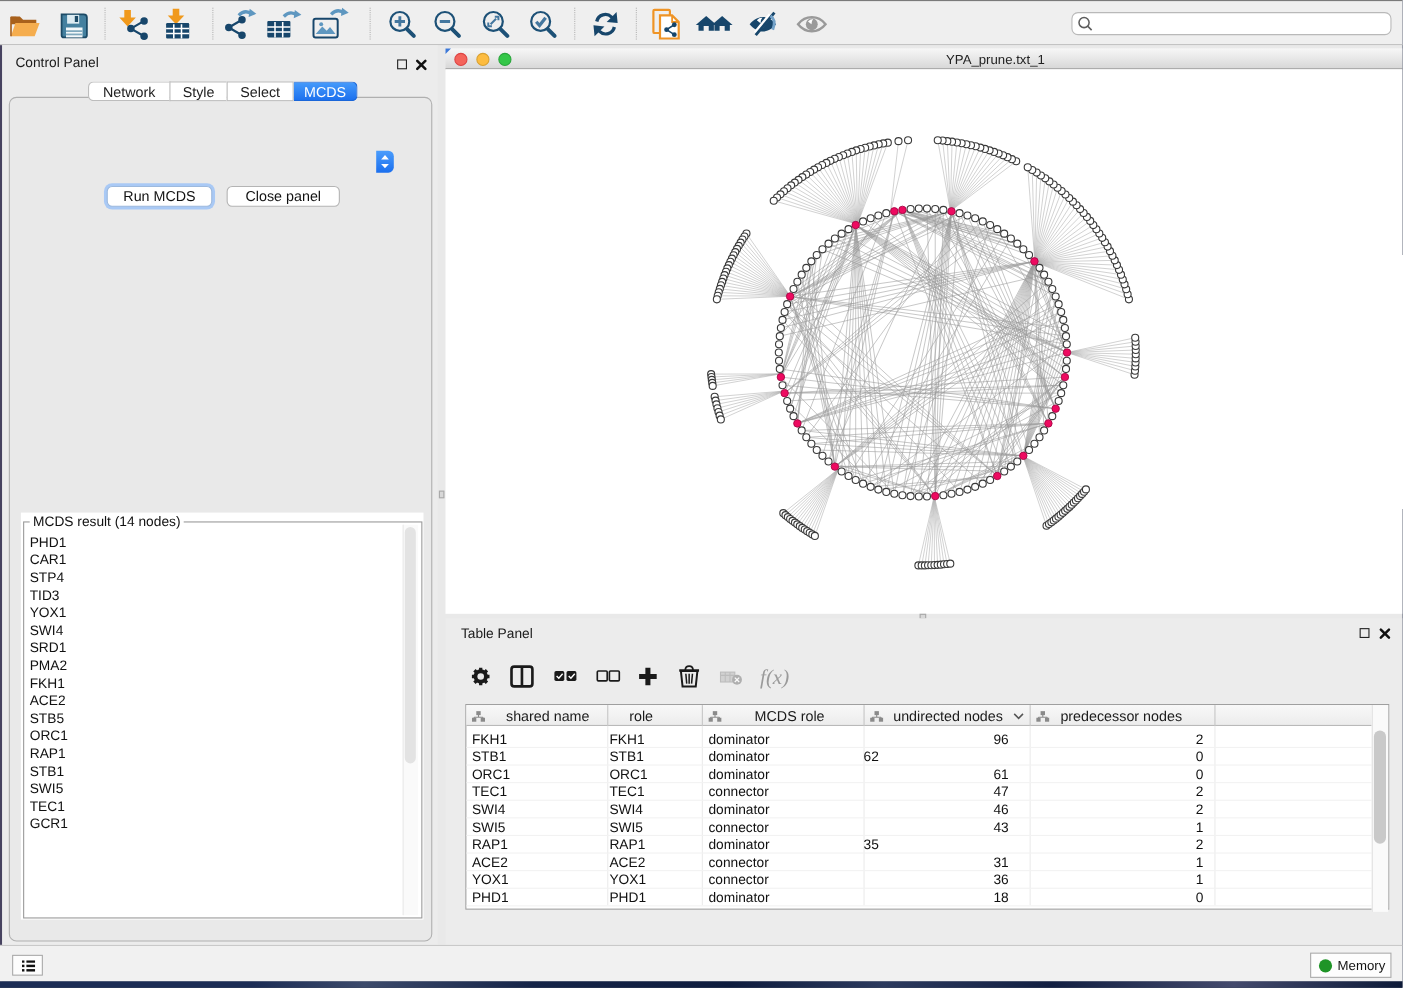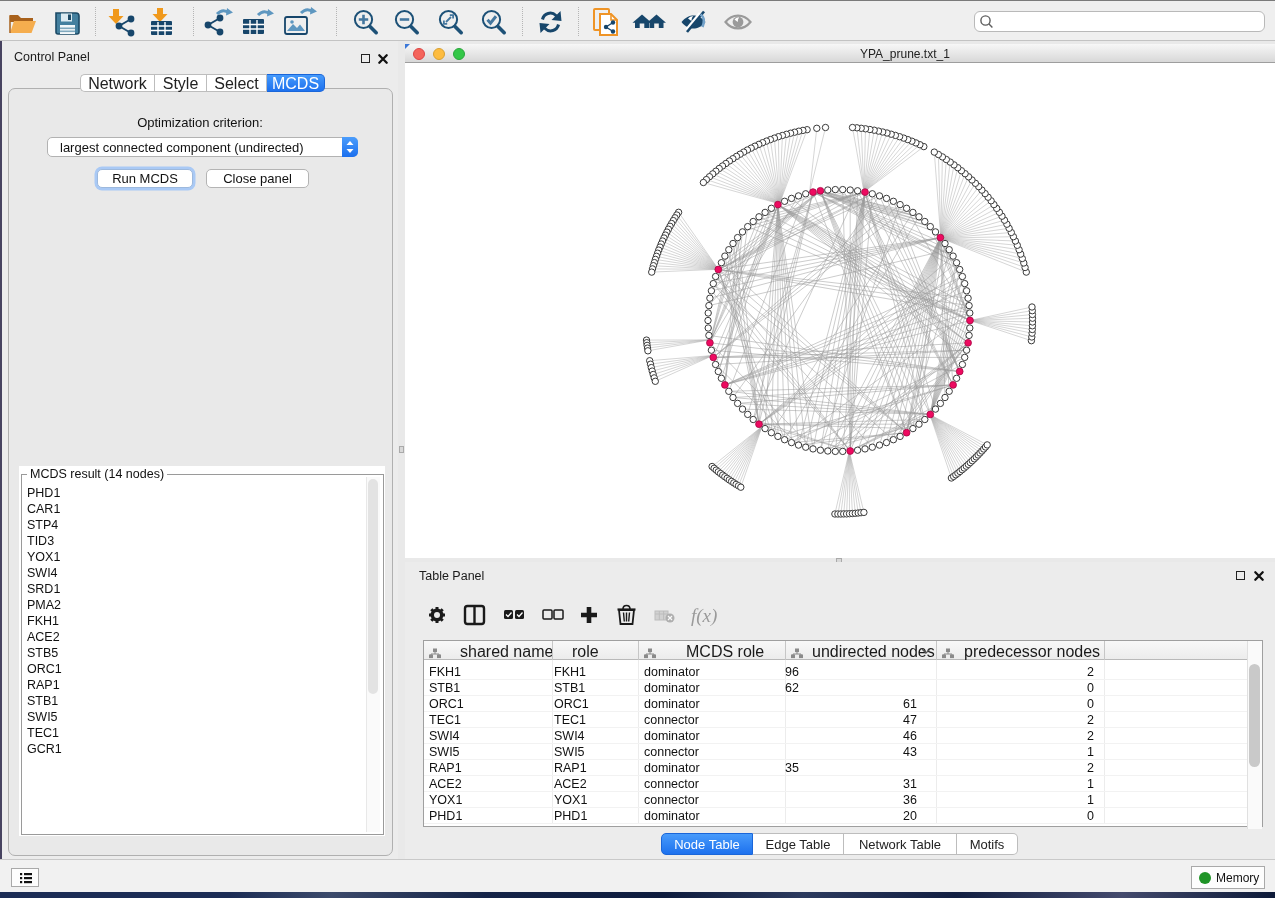--- a/index.html
+++ b/index.html
@@ -149,29 +149,27 @@
 
 <div class="abs" style="left:2px;top:41px;width:396px;height:818px;background:#ececec">
   <div class="abs" style="left:12px;top:9px;font-size:12.5px;color:#1a1a1a">Control Panel</div>
   <div class="abs" style="left:359px;top:13px;width:9px;height:9px;border:1.6px solid #222"></div>
   <svg class="abs" style="left:375px;top:12px" width="12" height="12">
     <path d="M2.3 2.3 L9.7 9.7 M9.7 2.3 L2.3 9.7" stroke="#111" stroke-width="2.3" stroke-linecap="round"></path>
   </svg>
 
   <div class="abs" style="left:6px;top:47px;width:385px;height:768px;background:#e9e9e9;border:1px solid #b0b0b0;border-radius:7px"></div>
 
-  <div class="abs" style="left:78px;top:33px;height:18px;display:flex;font-size:16px">
+  <div class="abs" style="left:78px;top:33px;height:18px;display:flex;font-size:13px">
     <div style="width:74px;background:#fff;border:1px solid #bdbdbd;border-right:none;border-radius:5px 0 0 5px;text-align:center;line-height:17px;color:#222">Network</div>
     <div style="width:52px;background:#fff;border:1px solid #bdbdbd;border-right:none;text-align:center;line-height:17px;color:#222">Style</div>
     <div style="width:61px;background:#fff;border:1px solid #bdbdbd;text-align:center;line-height:17px;color:#222">Select</div>
     <div style="width:58px;background:linear-gradient(#459afb,#1d71ee);border:1px solid #1a66d9;border-left:none;border-radius:0 5px 5px 0;text-align:center;line-height:17px;color:#fff">MCDS</div>
   </div>
-  <div class="abs" style="left:0;top:74px;width:396px;text-align:center;font-size:13px;color:#111">Optimization criterion:</div>
-
-  <div class="abs" style="left:45px;top:96px;width:311px;height:20px;background:#fff;border:1px solid #b2b2b2;border-radius:5px;font-size:13px;line-height:19px;color:#111;padding-left:12px">largest connected component (undirected)</div>
+
   <div class="abs" style="left:340px;top:96px;width:16px;height:20px;background:linear-gradient(#4b9dfc,#1b6fee);border-radius:0 5px 5px 0">
      <svg width="16" height="20">
        <path d="M4.5 8 L8 4 L11.5 8 Z" fill="#fff"></path>
        <path d="M4.5 12 L8 16 L11.5 12 Z" fill="#fff"></path>
      </svg>
   </div>
 
   <div class="abs" style="left:95px;top:128px;width:96px;height:19px;background:#fff;border:1px solid #9db9dd;border-radius:5px;box-shadow:0 0 0 2.5px #a9c9f5;text-align:center;font-size:13px;line-height:18px;color:#111">Run MCDS</div>
   <div class="abs" style="left:204px;top:128px;width:103px;height:19px;background:#fff;border:1px solid #b4b4b4;border-radius:5px;text-align:center;font-size:13px;line-height:18px;color:#111">Close panel</div>
 
@@ -941,21 +939,21 @@
       <path d="M250 24 h13 M254.3 21 v9 M258.6 21 v9" stroke="#adadad" stroke-width="1"></path>
       <circle cx="265" cy="28" r="4.5" fill="#9b9b9b"></circle>
       <path d="M263 26 l4 4 M267 26 l-4 4" stroke="#fff" stroke-width="1.2"></path>
     </g>
 
     <text x="286" y="32" font-family="Liberation Serif,serif" font-style="italic" font-size="19" fill="#9a9a9a">f(x)</text>
   </svg>
 
   <div class="abs" style="left:18px;top:78px;width:840px;height:187px;background:#fff;border:1px solid #9f9f9f">
 
-    <div class="abs" style="left:0;top:0;width:823px;height:19px;background:linear-gradient(#f8f8f8,#ececec);border-bottom:1px solid #b9b9b9;font-size:16px;color:#1a1a1a">
+    <div class="abs" style="left:0;top:0;width:823px;height:19px;background:linear-gradient(#f8f8f8,#ececec);border-bottom:1px solid #b9b9b9;font-size:13px;color:#1a1a1a">
       <span class="abs" style="left:5px;top:4px"><svg width="12" height="11">
             <g fill="#8a8a8a">
               <rect x="4" y="0.5" width="4" height="3.6"></rect>
               <rect x="0" y="6.5" width="4" height="3.6"></rect>
               <rect x="8" y="6.5" width="4" height="3.6"></rect>
             </g>
             <path d="M6 4 v2 M2 6 h8 M2 6 v1 M10 6 v1" stroke="#8a8a8a" stroke-width="1" fill="none"></path>
           </svg></span>
       <span class="abs" style="left:36px;top:2px">shared name</span>
       <span class="abs" style="left:128px;top:0;height:19px;border-left:1px solid #c6c6c6"></span>
@@ -999,21 +997,21 @@
     <div class="abs" style="left:128px;top:19px;height:163px;border-left:1px solid #ececec"></div>
     <div class="abs" style="left:214px;top:19px;height:163px;border-left:1px solid #ececec"></div>
     <div class="abs" style="left:361px;top:19px;height:163px;border-left:1px solid #ececec"></div>
     <div class="abs" style="left:512px;top:19px;height:163px;border-left:1px solid #ececec"></div>
     <div class="abs" style="left:680px;top:19px;height:163px;border-left:1px solid #ececec"></div>
     <div class="abs" style="left:0;top:23px;width:823px;font-size:12.5px;color:#111">
         <div style="height:16px;line-height:16px;position:relative;border-bottom:1px solid #f2f2f2">
       <span class="abs" style="left:5px">FKH1</span>
       <span class="abs" style="left:130px">FKH1</span>
       <span class="abs" style="left:220px">dominator</span>
-      <span class="abs" style="left:361px;width:132px;text-align:left">96</span>
+      <span class="abs" style="left:361px;width:132px;text-align:right">96</span>
       <span class="abs" style="left:512px;width:158px;text-align:right">2</span>
     </div>
         <div style="height:16px;line-height:16px;position:relative;border-bottom:1px solid #f2f2f2">
       <span class="abs" style="left:5px">STB1</span>
       <span class="abs" style="left:130px">STB1</span>
       <span class="abs" style="left:220px">dominator</span>
       <span class="abs" style="left:361px;width:132px;text-align:left">62</span>
       <span class="abs" style="left:512px;width:158px;text-align:right">0</span>
     </div>
         <div style="height:16px;line-height:16px;position:relative;border-bottom:1px solid #f2f2f2">
@@ -1062,35 +1060,29 @@
       <span class="abs" style="left:5px">YOX1</span>
       <span class="abs" style="left:130px">YOX1</span>
       <span class="abs" style="left:220px">connector</span>
       <span class="abs" style="left:361px;width:132px;text-align:right">36</span>
       <span class="abs" style="left:512px;width:158px;text-align:right">1</span>
     </div>
         <div style="height:16px;line-height:16px;position:relative;border-bottom:1px solid #f2f2f2">
       <span class="abs" style="left:5px">PHD1</span>
       <span class="abs" style="left:130px">PHD1</span>
       <span class="abs" style="left:220px">dominator</span>
-      <span class="abs" style="left:361px;width:132px;text-align:right">20</span>
+      <span class="abs" style="left:361px;width:132px;text-align:right">18</span>
       <span class="abs" style="left:512px;width:158px;text-align:right">0</span>
     </div>
       </div>
 
     <div class="abs" style="left:823px;top:0;width:15px;height:188px;background:#fafafa;border-left:1px solid #e0e0e0"></div>
     <div class="abs" style="left:825px;top:23px;width:11px;height:103px;background:#c9c9c9;border-radius:6px"></div>
   </div>
 
-  <div class="abs" style="left:256px;top:271px;height:22px;display:flex;font-size:13px">
-    <div style="width:92px;background:linear-gradient(#489bfb,#1d71ee);border:1px solid #1a66d9;border-radius:5px 0 0 5px;color:#fff;text-align:center;line-height:21px">Node Table</div>
-    <div style="width:91px;background:#fff;border:1px solid #bdbdbd;border-left:none;color:#222;text-align:center;line-height:21px">Edge Table</div>
-    <div style="width:113px;background:#fff;border:1px solid #bdbdbd;border-left:none;color:#222;text-align:center;line-height:21px">Network Table</div>
-    <div style="width:61px;background:#fff;border:1px solid #bdbdbd;border-left:none;border-radius:0 5px 5px 0;color:#222;text-align:center;line-height:21px">Motifs</div>
-  </div>
 </div>
 
 <div class="abs" style="left:0;top:859px;width:1275px;height:33px;background:#f1f1f1;border-top:1px solid #c9c9c9">
   <div class="abs" style="left:11px;top:8px;width:28px;height:19px;background:#fdfdfd;border:1px solid #a9a9a9">
     <svg class="abs" style="left:8px;top:4px" width="12" height="11">
       <g fill="#111">
         <rect x="0" y="0" width="2.2" height="2.2"></rect>
           <rect x="0" y="4" width="2.2" height="2.2"></rect>
           <rect x="0" y="8" width="2.2" height="2.2"></rect>
         <rect x="4" y="0" width="8" height="2.2"></rect>

